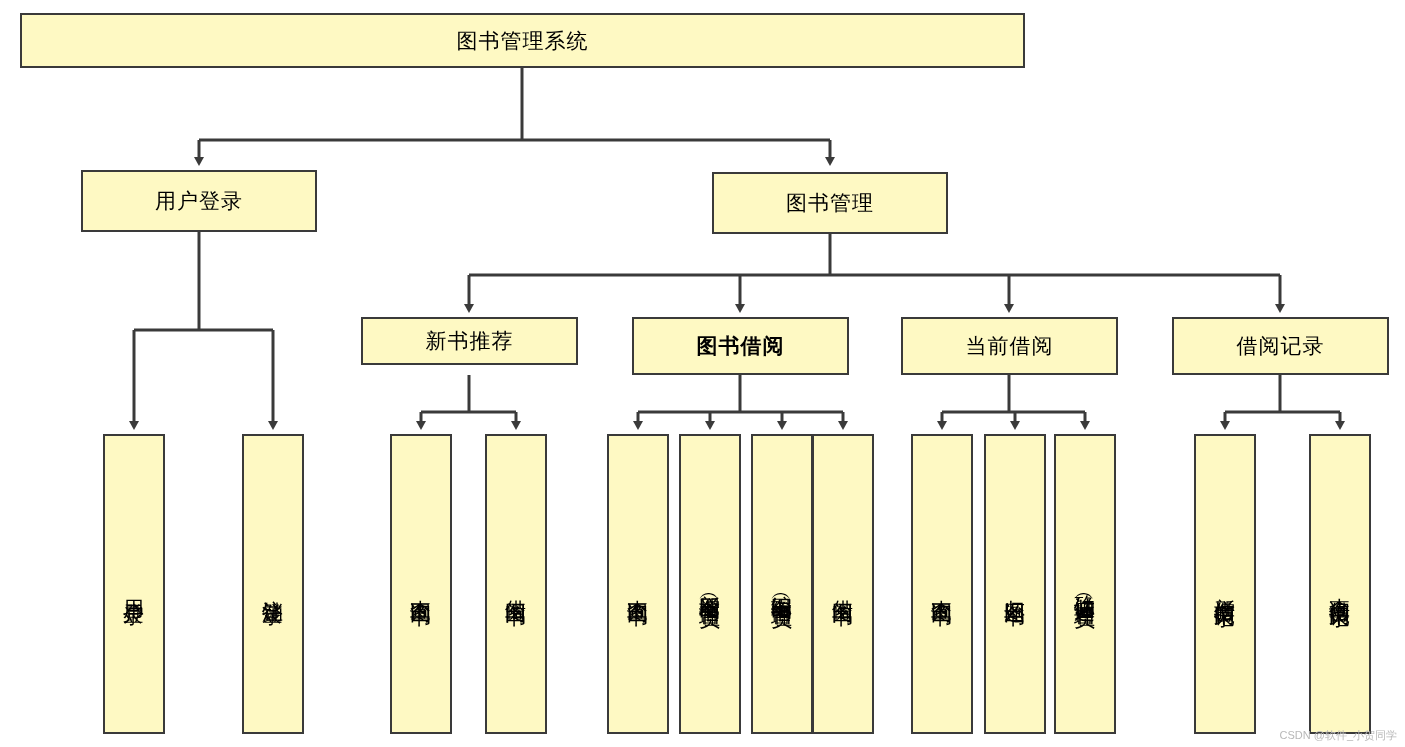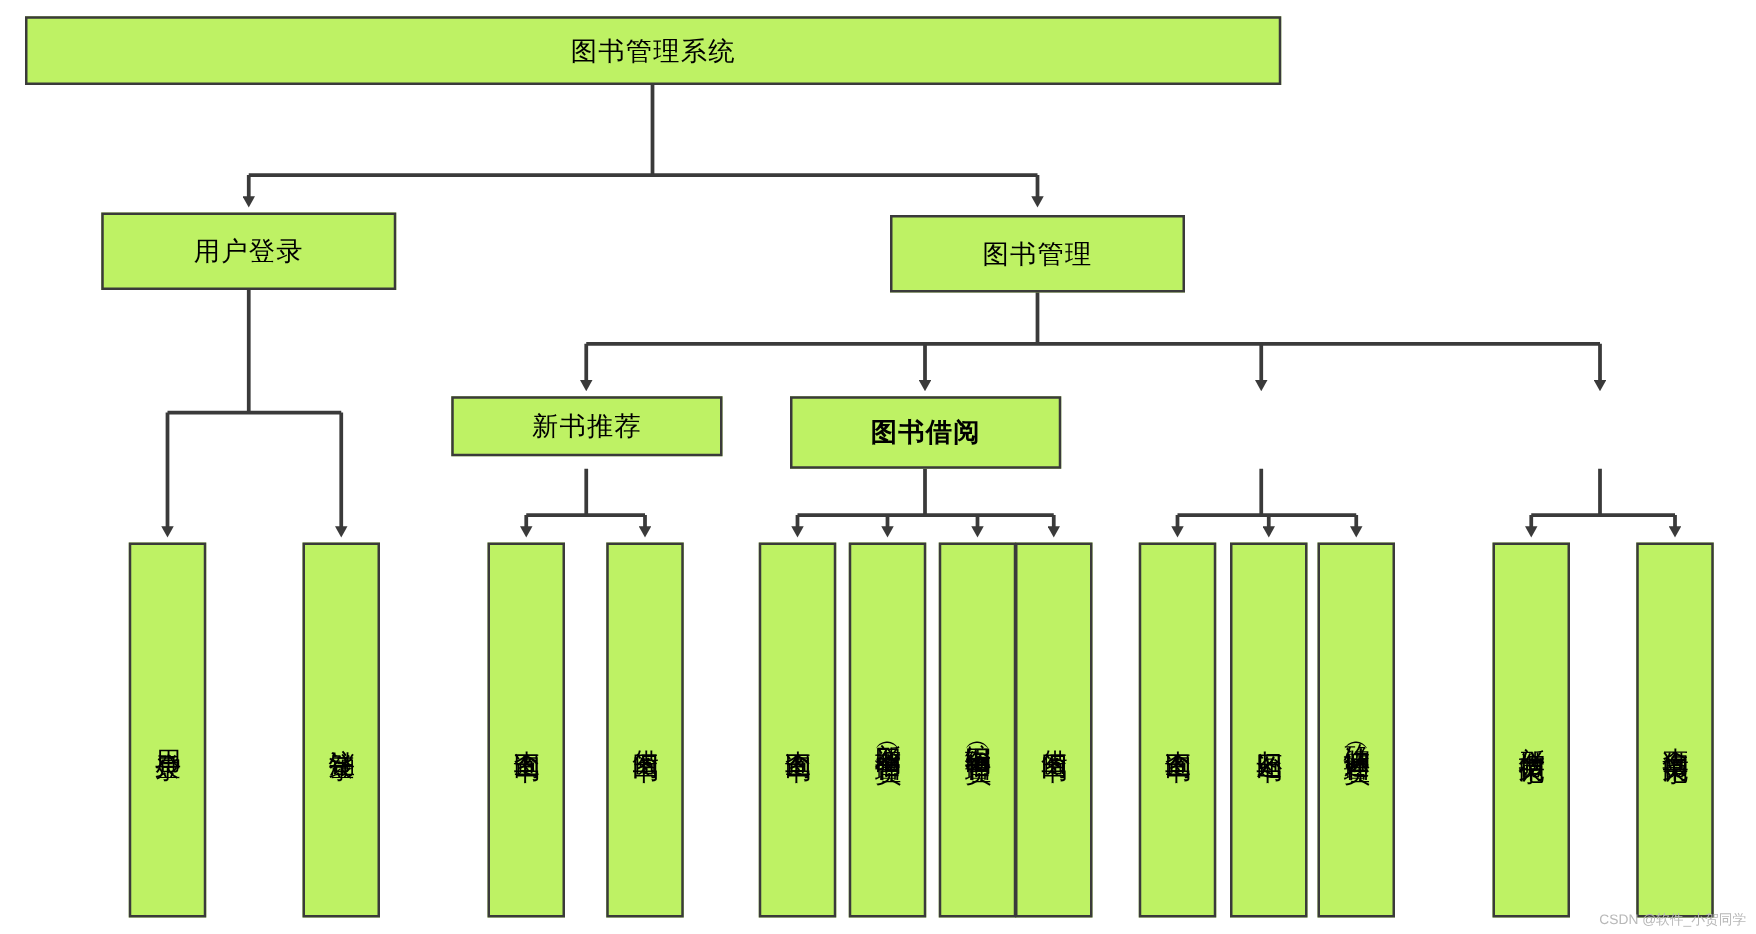--- a/index.html
+++ b/index.html
@@ -17,21 +17,21 @@
   }
   svg#wires {
     position: absolute;
     left: 0; top: 0;
     width: 1405px;
     height: 747px;
   }
   .node {
     position: absolute;
     box-sizing: border-box;
-    background: #bef264;
+    background: #fef9c3;
     border: 2.5px solid #3a3a3a;
     display: flex;
     align-items: center;
     justify-content: center;
     color: #000000;
     z-index: 2;
   }
   .node.horiz {
     font-size: 21px;
     letter-spacing: 1px;
@@ -125,20 +125,26 @@
   <div class="node horiz" id="node-l2-1" style="left: 712px; top: 172px; width: 236px; height: 62px;">
     <span>图书管理</span>
   </div>
 
   <div class="node horiz" id="node-l3-0" style="left: 361px; top: 317px; width: 217px; height: 48px;">
     <span>新书推荐</span>
   </div>
   <div class="node horiz" id="node-l3-1" style="left: 632px; top: 317px; width: 217px; height: 58px; font-weight: bold;">
     <span>图书借阅</span>
   </div>
+  <div class="node horiz" id="node-l3-2" style="left: 901px; top: 317px; width: 217px; height: 58px;">
+    <span>当前借阅</span>
+  </div>
+  <div class="node horiz" id="node-l3-3" style="left: 1172px; top: 317px; width: 217px; height: 58px;">
+    <span>借阅记录</span>
+  </div>
 
   <div class="node vert" id="node-leaf-0" style="left: 103px; top: 434px; width: 62px; height: 300px;">
     <span>用户登录</span>
   </div>
   <div class="node vert" id="node-leaf-1" style="left: 242px; top: 434px; width: 62px; height: 300px;">
     <span>注销登录</span>
   </div>
   <div class="node vert" id="node-leaf-2" style="left: 390px; top: 434px; width: 62px; height: 300px;">
     <span>查询图书</span>
   </div>

